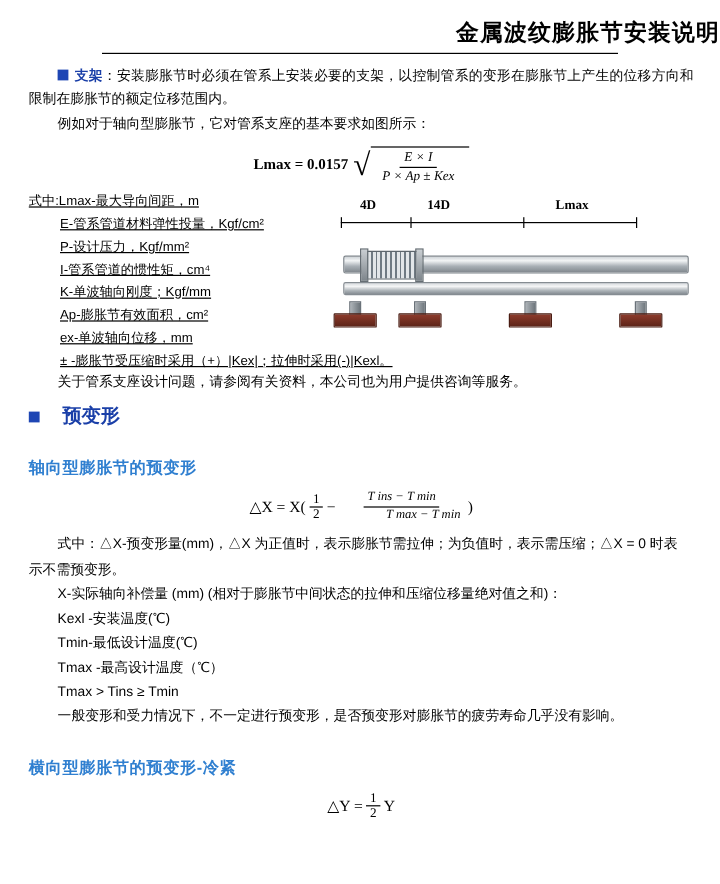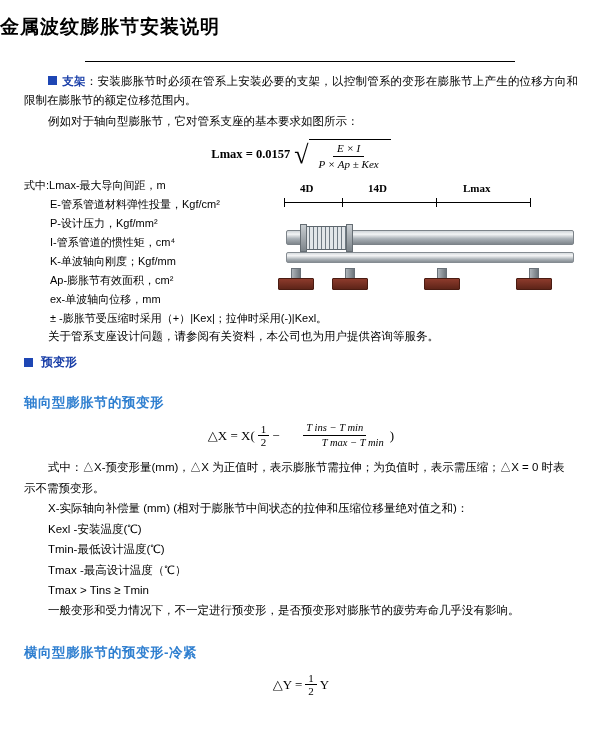--- a/index.html
+++ b/index.html
@@ -16,25 +16,25 @@
     overflow: hidden;
   }
   .page {
     width: 600px;
     height: 737px;
     position: relative;
     padding: 0;
     box-sizing: border-box;
   }
   .title {
-    text-align: left;
+    text-align: right;
     font-size: 19px;
     font-weight: bold;
     letter-spacing: 1px;
-    margin: 14px 0 21px 0;
+    margin: 14px 0 4px 0;
     font-family: Liberation Mono, monospace;
   }
   .title-rule {
     width: 430px;
     height: 1px;
     background: #000;
     margin: 4px auto 10px auto;
   }
   .content {
     padding: 0 22px 0 24px;
@@ -42,27 +42,27 @@
   p, div.para {
     font-size: 11.5px;
     line-height: 1.62;
     margin: 0 0 3px 0;
     text-align: justify;
   }
   .indent {
     text-indent: 24px;
   }
   .sec-head {
-    font-size: 12px;
+    font-size: 16px;
     font-weight: bold;
     color: #1a3fa8;
     margin: 8px 0 2px 0;
     display: flex;
     align-items: center;
-    gap: 8px;
+    gap: 19px;
   }
   .blue-square {
     width: 9px;
     height: 9px;
     background: #1e46b4;
     display: inline-block;
     flex: 0 0 auto;
   }
   .sec-head-inline {
     font-weight: bold;
@@ -139,20 +139,21 @@
   .sqrt-body {
     border-top: 1px solid #000;
     padding: 2px 4px 0 2px;
     display: flex;
     align-items: center;
   }
   .legend {
     font-size: 11px;
     line-height: 1.72;
     margin: 0;
+    text-decoration: underline;
   }
   .legend div {
     white-space: nowrap;
   }
   .legend .l0 { padding-left: 0; }
   .legend .l1 { padding-left: 26px; }
   .mid-row {
     display: flex;
     align-items: flex-start;
     gap: 4px;
@@ -350,21 +351,21 @@
         <div class="l1">I-管系管道的惯性矩，cm⁴</div>
         <div class="l1">K-单波轴向刚度；Kgf/mm</div>
         <div class="l1">Ap-膨胀节有效面积，cm²</div>
         <div class="l1">ex-单波轴向位移，mm</div>
         <div class="l1">± -膨胀节受压缩时采用（+）|Kex|；拉伸时采用(-)|Kexl。</div>
       </div>
 
       <div class="diagram">
         <div class="dim-row">
           <span class="dim-label" style="left:22px;">4D</span>
-          <span class="dim-label" style="left:90px;">14D</span>
+          <span class="dim-label" style="left:78px;">14D</span>
           <span class="dim-label" style="left:185px;">Lmax</span>
         </div>
         <div class="dim-lines">
           <div class="tick" style="left:6px;"></div>
           <div class="dim-seg" style="left:6px; width:58px;"></div>
           <div class="tick" style="left:64px;"></div>
           <div class="dim-seg" style="left:64px; width:94px;"></div>
           <div class="tick" style="left:158px;"></div>
           <div class="dim-seg" style="left:158px; width:94px;"></div>
           <div class="tick" style="left:252px;"></div>

